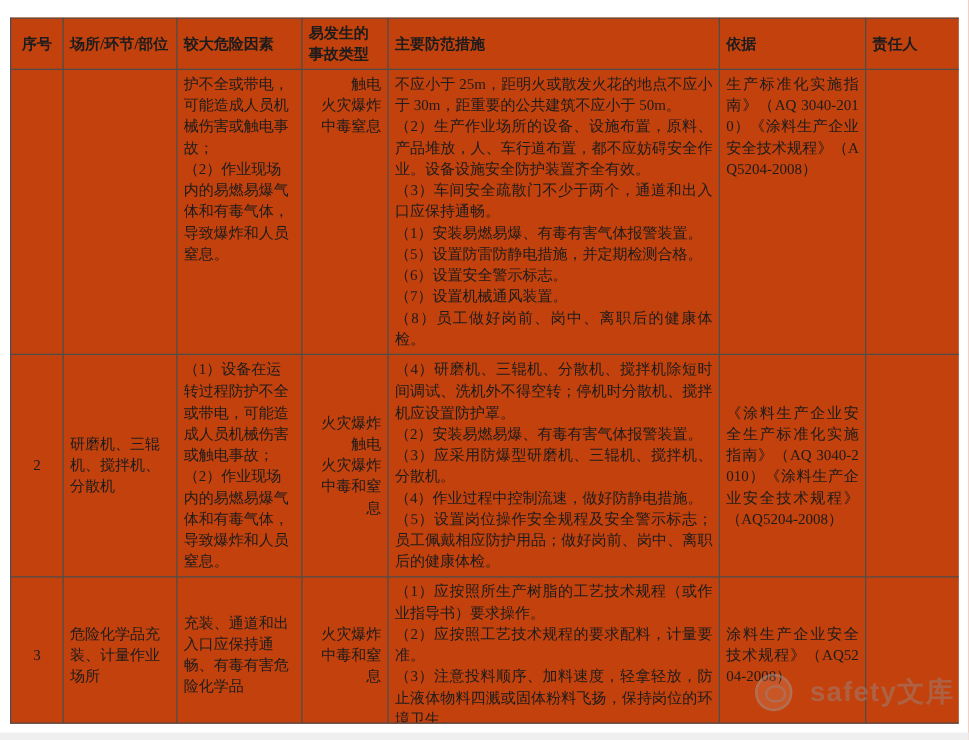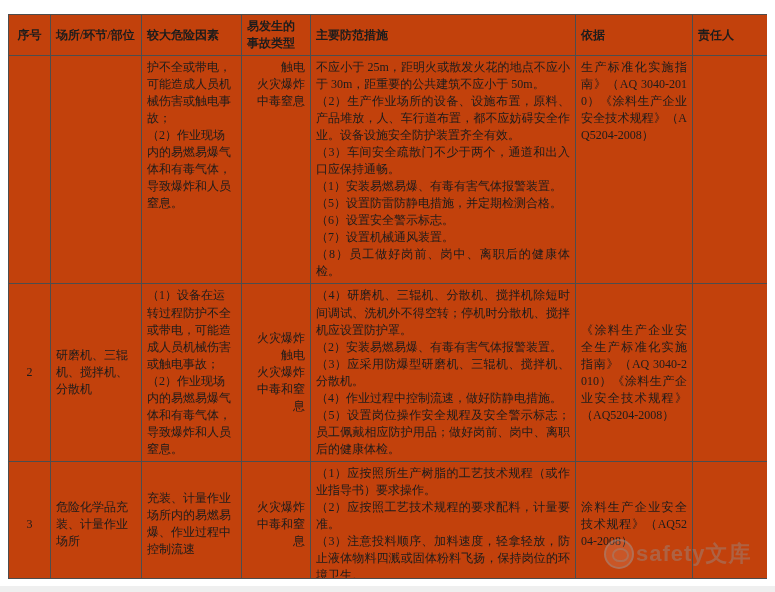--- a/index.html
+++ b/index.html
@@ -30,21 +30,21 @@
   th.center{text-align:center;}
   td.center{text-align:center;}
   tr.cont td{vertical-align:top;}
   .para{margin:0;}
   .accident-line{text-align:right;}
   td.basis-cell-td{text-align:justify;}
   .measures-cell-td .para{text-align:justify;}
   
   .watermark{
     position:absolute;left:604px;top:539px;
-    display:flex;align-items:center;gap:2px;
+    display:flex;align-items:center;gap:14px;
     opacity:0.75;pointer-events:none;z-index:5;
   }
   .wm-circle{
     width:30px;height:30px;border:2px solid rgba(150,150,150,0.6);
     border-radius:50%;box-sizing:border-box;position:relative;background:rgba(255,255,255,0.15);
   }
   .wm-circle::after{
     content:"";position:absolute;left:6px;top:7px;width:13px;height:10px;
     border:2px solid rgba(150,150,150,0.55);border-radius:50% 50% 45% 45%;
   }
@@ -130,21 +130,21 @@
             <div class="para">（4）作业过程中控制流速，做好防静电措施。</div>
             <div class="para">（5）设置岗位操作安全规程及安全警示标志；员工佩戴相应防护用品；做好岗前、岗中、离职后的健康体检。</div>
           </td>
           <td class="basis-cell-td">《涂料生产企业安全生产标准化实施指南》（AQ 3040-2010）《涂料生产企业安全技术规程》（AQ5204-2008）</td>
           <td></td>
         </tr>
         <tr style="height: 89px;">
           <td class="center">3</td>
           <td>危险化学品充装、计量作业场所</td>
           <td>
-            <div class="para">充装、计量作业场所内的易燃易爆、作业过程中控制流速</div>
+            <div class="para">充装、通道和出入口应保持通畅、有毒有害危险化学品</div>
           </td>
           <td>
             <div class="accident-line">火灾爆炸</div>
             <div class="accident-line">中毒和窒息</div>
           </td>
           <td class="measures-cell-td">
             <div class="para">（1）应按照所生产树脂的工艺技术规程（或作业指导书）要求操作。</div>
             <div class="para">（2）应按照工艺技术规程的要求配料，计量要准。</div>
             <div class="para">（3）注意投料顺序、加料速度，轻拿轻放，防止液体物料四溅或固体粉料飞扬，保持岗位的环境卫生。</div>
           </td>

